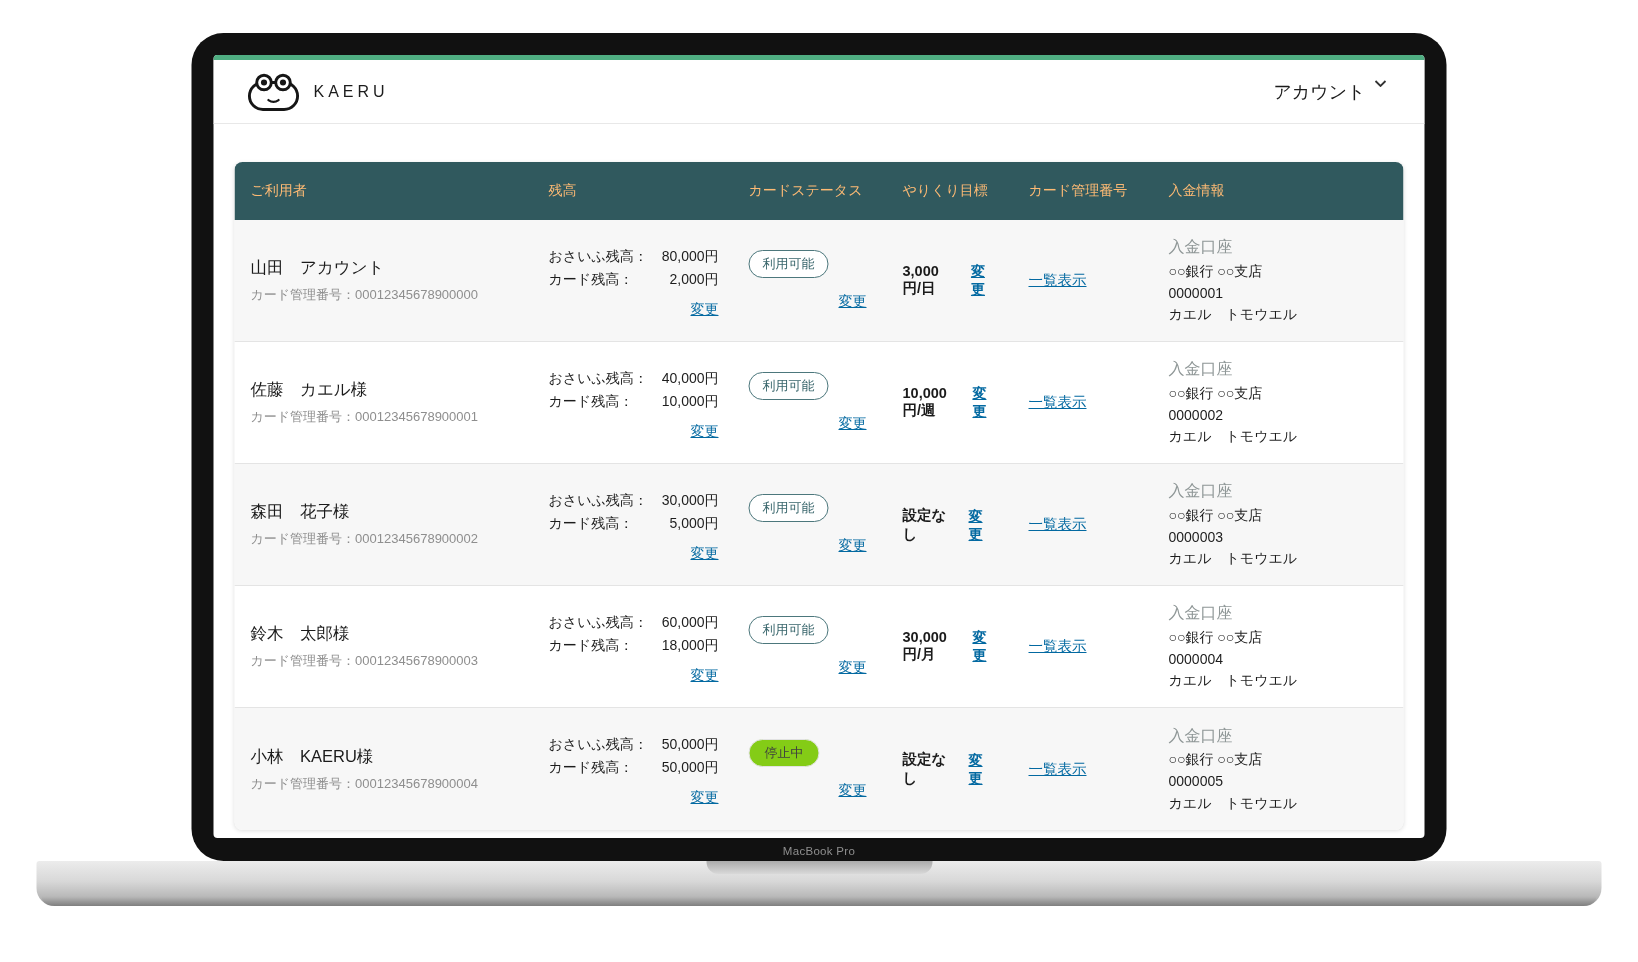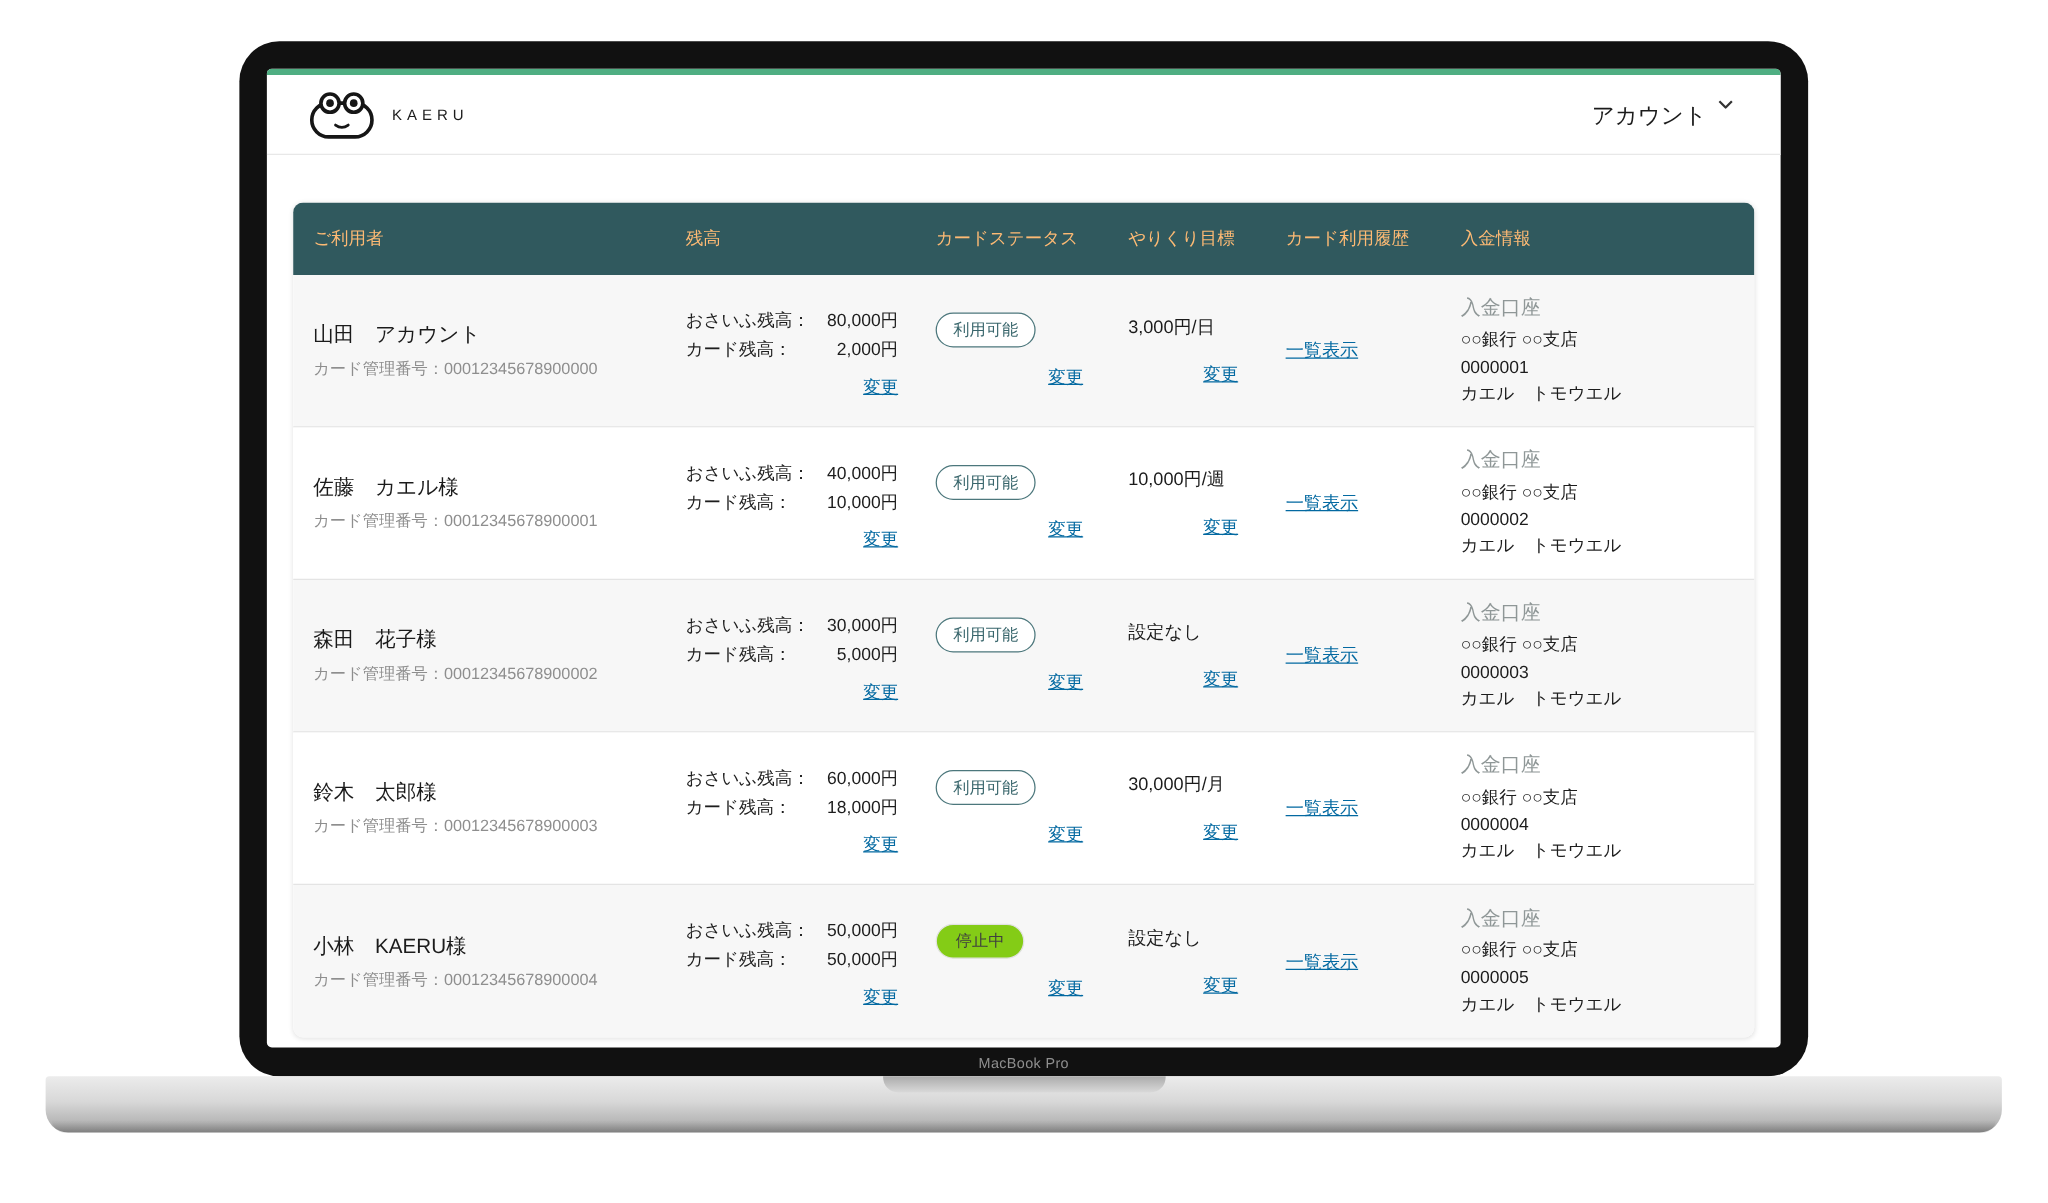--- a/index.html
+++ b/index.html
@@ -50,21 +50,21 @@
 
   
   .top-accent { height: 5px; background: #4fae82; }
   .app-header {
     height: 64px; display: flex; align-items: center; justify-content: space-between;
     padding: 0 38px 0 33px;
     border-bottom: 1px solid #e8e8e8;
     background: #ffffff;
   }
   .logo { display: flex; align-items: center; gap: 13px; }
-  .brand { font-size: 12px; letter-spacing: 4px; color: #1c1c1c; font-weight: 500; }
+  .brand { font-size: 16px; letter-spacing: 4px; color: #1c1c1c; font-weight: 500; }
   .account { display: flex; gap: 9px; font-size: 18px; color: #1b1b1b; cursor: pointer; }
 
   
   .main { padding: 38px 21px 0; }
   .table {
     border-radius: 8px; overflow: hidden;
     box-shadow: 0 1px 4px rgba(0,0,0,0.12);
     background: #ffffff;
   }
   .t-head, .t-row {
@@ -97,21 +97,21 @@
   .link { color: #0369a1; text-decoration: underline; font-size: 14px; cursor: pointer; }
 
   .c-status { display: flex; flex-direction: column; gap: 15px; padding-right: 36px; }
   .c-status .badge { align-self: flex-start; }
   .c-status .link { align-self: flex-end; }
 
   .badge { font-size: 13px; padding: 4px 13px; border-radius: 15px; white-space: nowrap; }
   .badge--active { border: 1px solid #4c777c; color: #39666c; background: #ffffff; text-align: right; }
   .badge--stopped { background: #84cc16; color: #3f3f3f; border: 1px solid #e2e2e2; padding: 4px 15px; }
 
-  .c-goal { display: flex; flex-direction: column; gap: 20px; padding-right: 38px; }
+  .c-goal { display: flex; flex-direction: row; gap: 20px; padding-right: 38px; font-weight: bold; }
   .goal-text { font-size: 14.5px; color: #1b1b1b; align-self: flex-start; }
   .c-goal .link { align-self: flex-end; }
 
   .c-history .link { font-size: 14.5px; }
 
   .c-deposit { font-size: 14px; color: #1d1d1d; line-height: 1.55; }
   .deposit-label { font-size: 16px; color: #8f9797; margin-bottom: 1px; }
 </style>
 </head>
 <body>
@@ -141,21 +141,21 @@
     </div>
 
     <div class="main">
       <div class="table">
 
         <div class="t-head">
           <div class="hc">ご利用者</div>
           <div class="hc">残高</div>
           <div class="hc">カードステータス</div>
           <div class="hc">やりくり目標</div>
-          <div class="hc">カード利用履歴</div>
+          <div class="hc">カード管理番号</div>
           <div class="hc">入金情報</div>
         </div>
 
         <div class="t-rows">
 
           <div class="t-row">
             <div class="cell c-user">
               <div class="user-name">山田　アカウント</div>
               <div class="user-card-number"><span>カード管理番号：</span><span>00012345678900000</span></div>
             </div>

